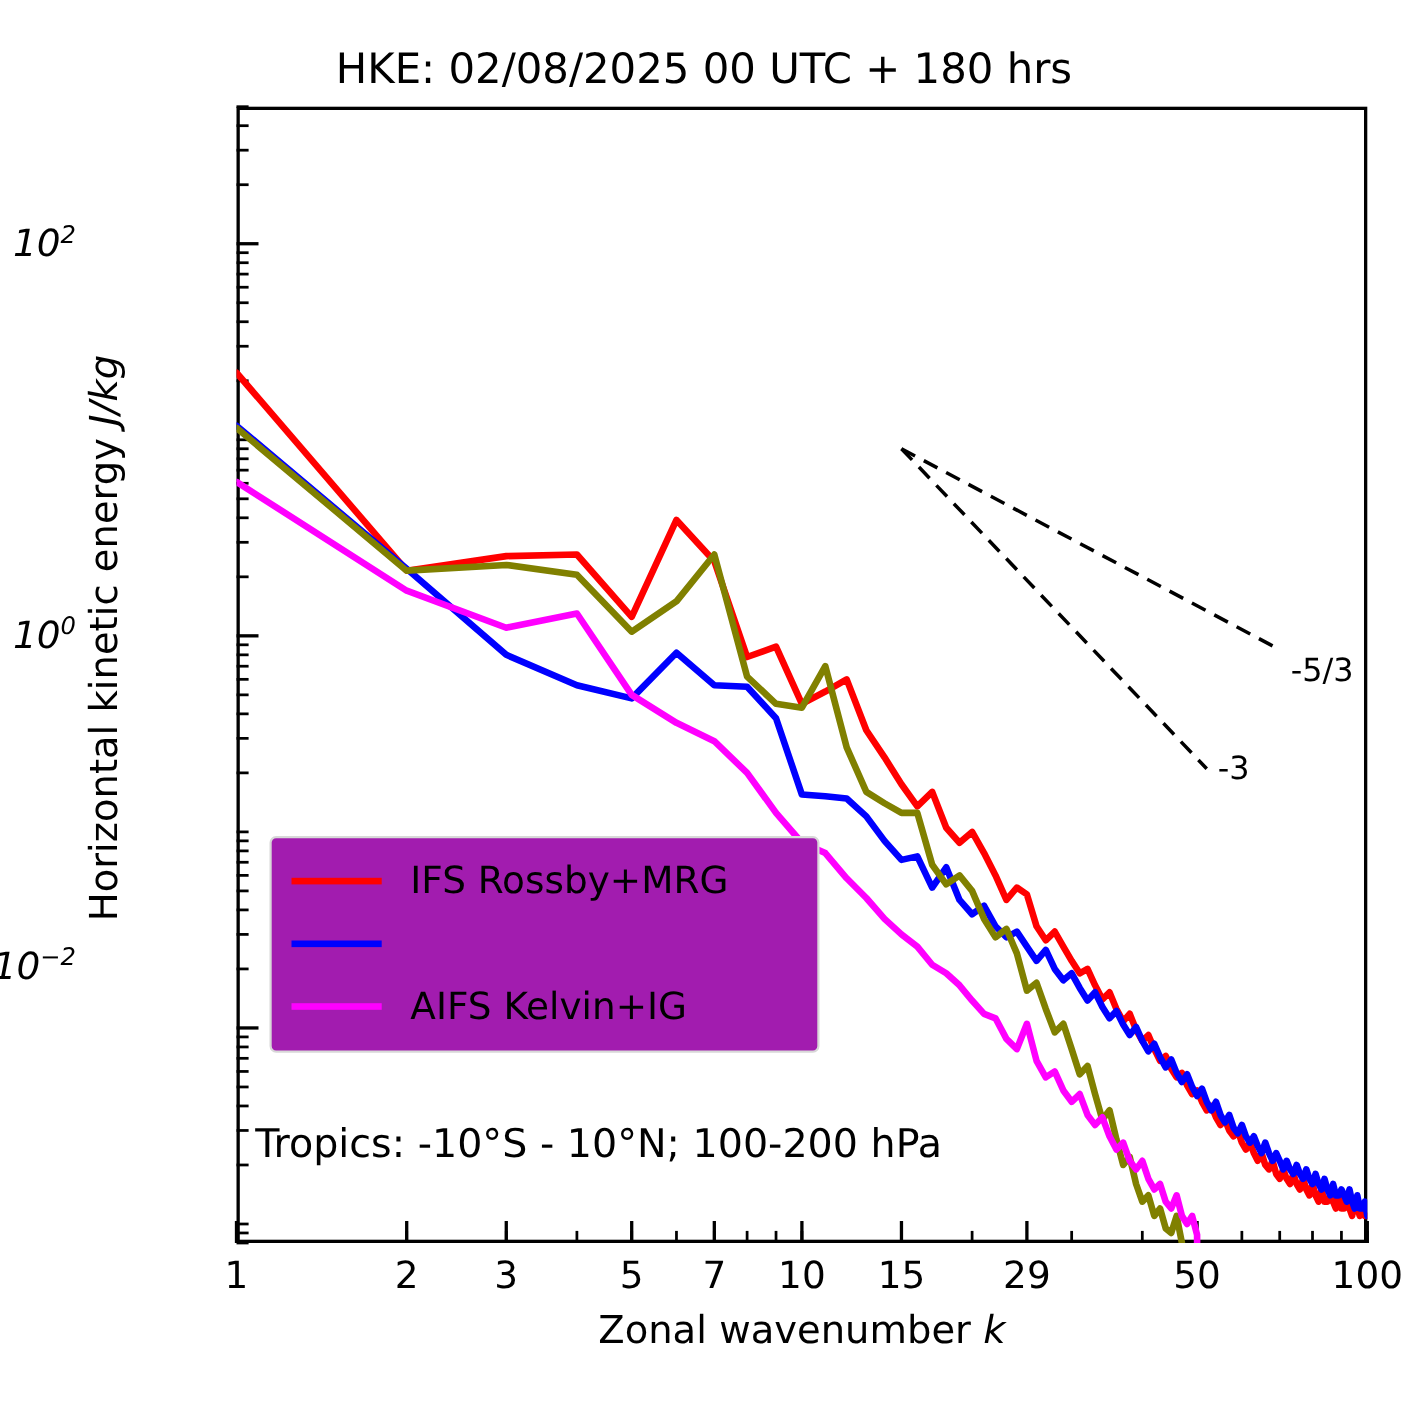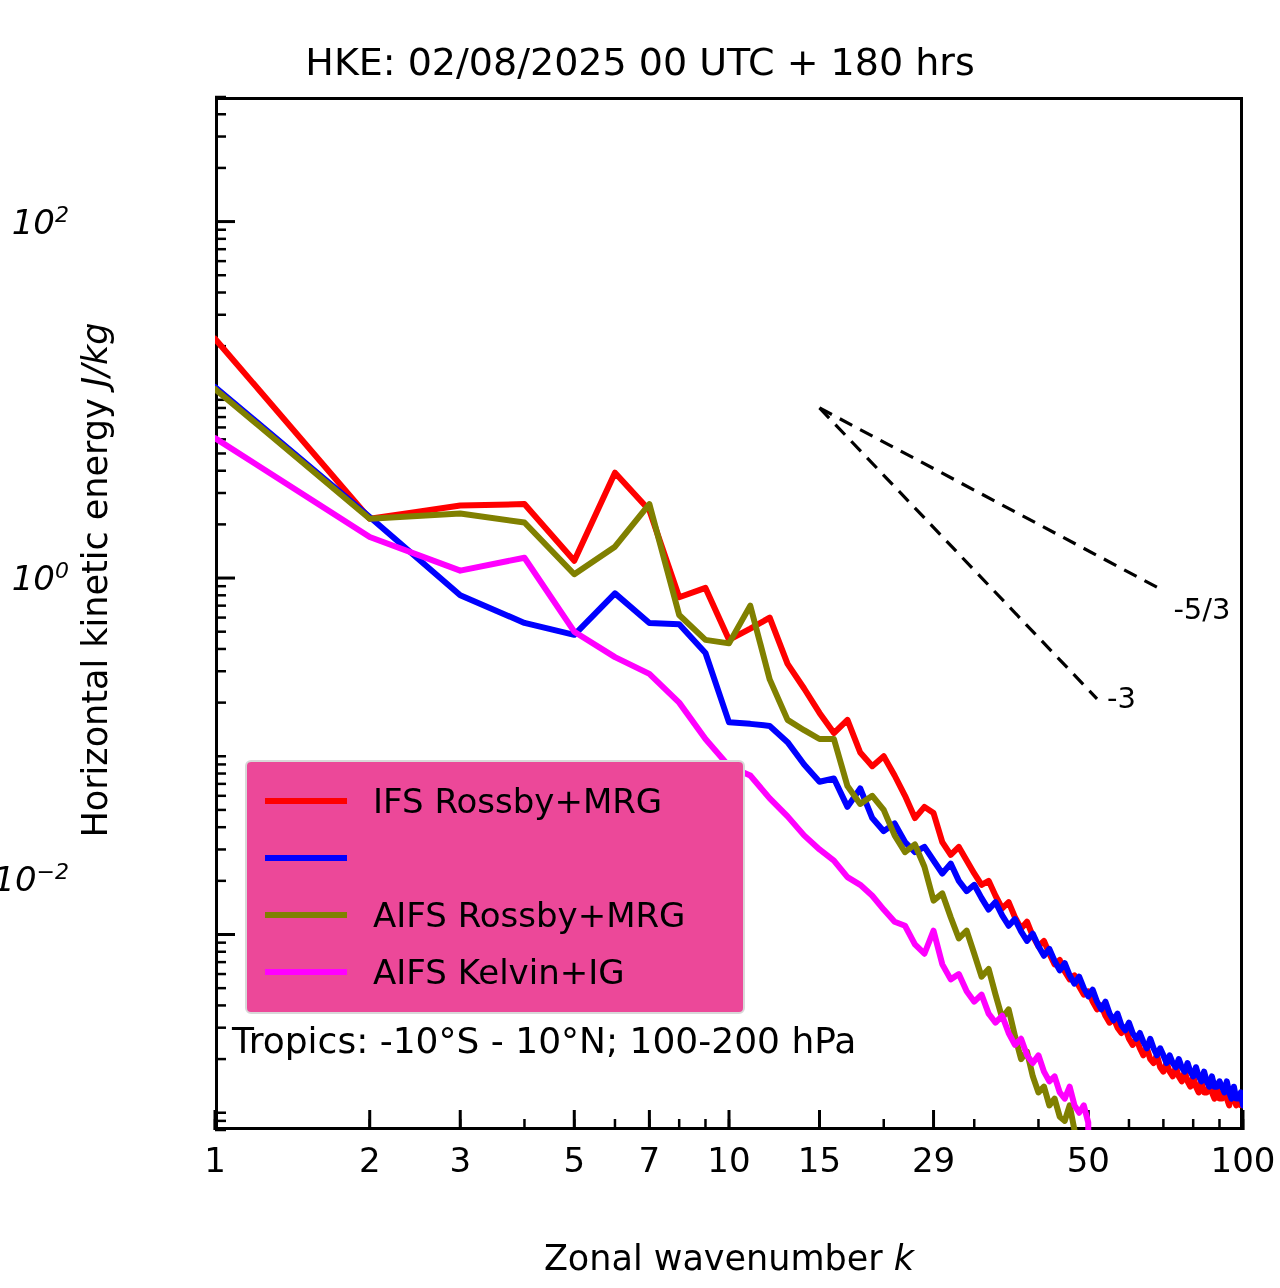--- a/index.html
+++ b/index.html
@@ -68,21 +68,20 @@
   }
   #ylabel .unit { font-style: italic; }
   #xlabel {
     position: absolute;
     left: 215px;
     top: 1190px;
     width: 1028px;
     text-align: center;
     font-size: 35px;
     color: #000000;
-    margin-top: 48px;
   }
   #xlabel .sym { font-style: italic; }
   .xticklabel {
     position: absolute;
     top: 1140px;
     font-size: 34px;
     color: #000000;
     text-align: center;
     transform: translateX(-50%);
     white-space: nowrap;
@@ -100,21 +99,21 @@
   .yticklabel sup {
     font-size: 22px;
     vertical-align: super;
     line-height: 0;
   }
   #legend {
     position: absolute;
     left: 245px;
     top: 760px;
     width: 500px;
-    background: #ec4899;
+    background: #a21caf;
     border: 2px solid #d8d8d8;
     border-radius: 6px;
     padding: 10px 0 12px 0;
     box-sizing: border-box;
   }
   .legend-row {
     display: flex;
     align-items: center;
     height: 57px;
     padding-left: 18px;
@@ -282,24 +281,20 @@
 
   <div id="legend">
       <div class="legend-row">
         <div class="legend-swatch" style="background: rgb(255, 0, 0);"></div>
         <div class="legend-text">IFS Rossby+MRG</div>
       </div>
       <div class="legend-row">
         <div class="legend-swatch" style="background: rgb(0, 0, 255);"></div>
       </div>
       <div class="legend-row">
-        <div class="legend-swatch" style="background: rgb(128, 128, 0);"></div>
-        <div class="legend-text">AIFS Rossby+MRG</div>
-      </div>
-      <div class="legend-row">
         <div class="legend-swatch" style="background: rgb(255, 0, 255);"></div>
         <div class="legend-text">AIFS Kelvin+IG</div>
       </div>
     </div>
 
   <div id="subtitle-note">Tropics: -10°S - 10°N; 100-200 hPa</div>
 
 </div>
 
 </body></html>

